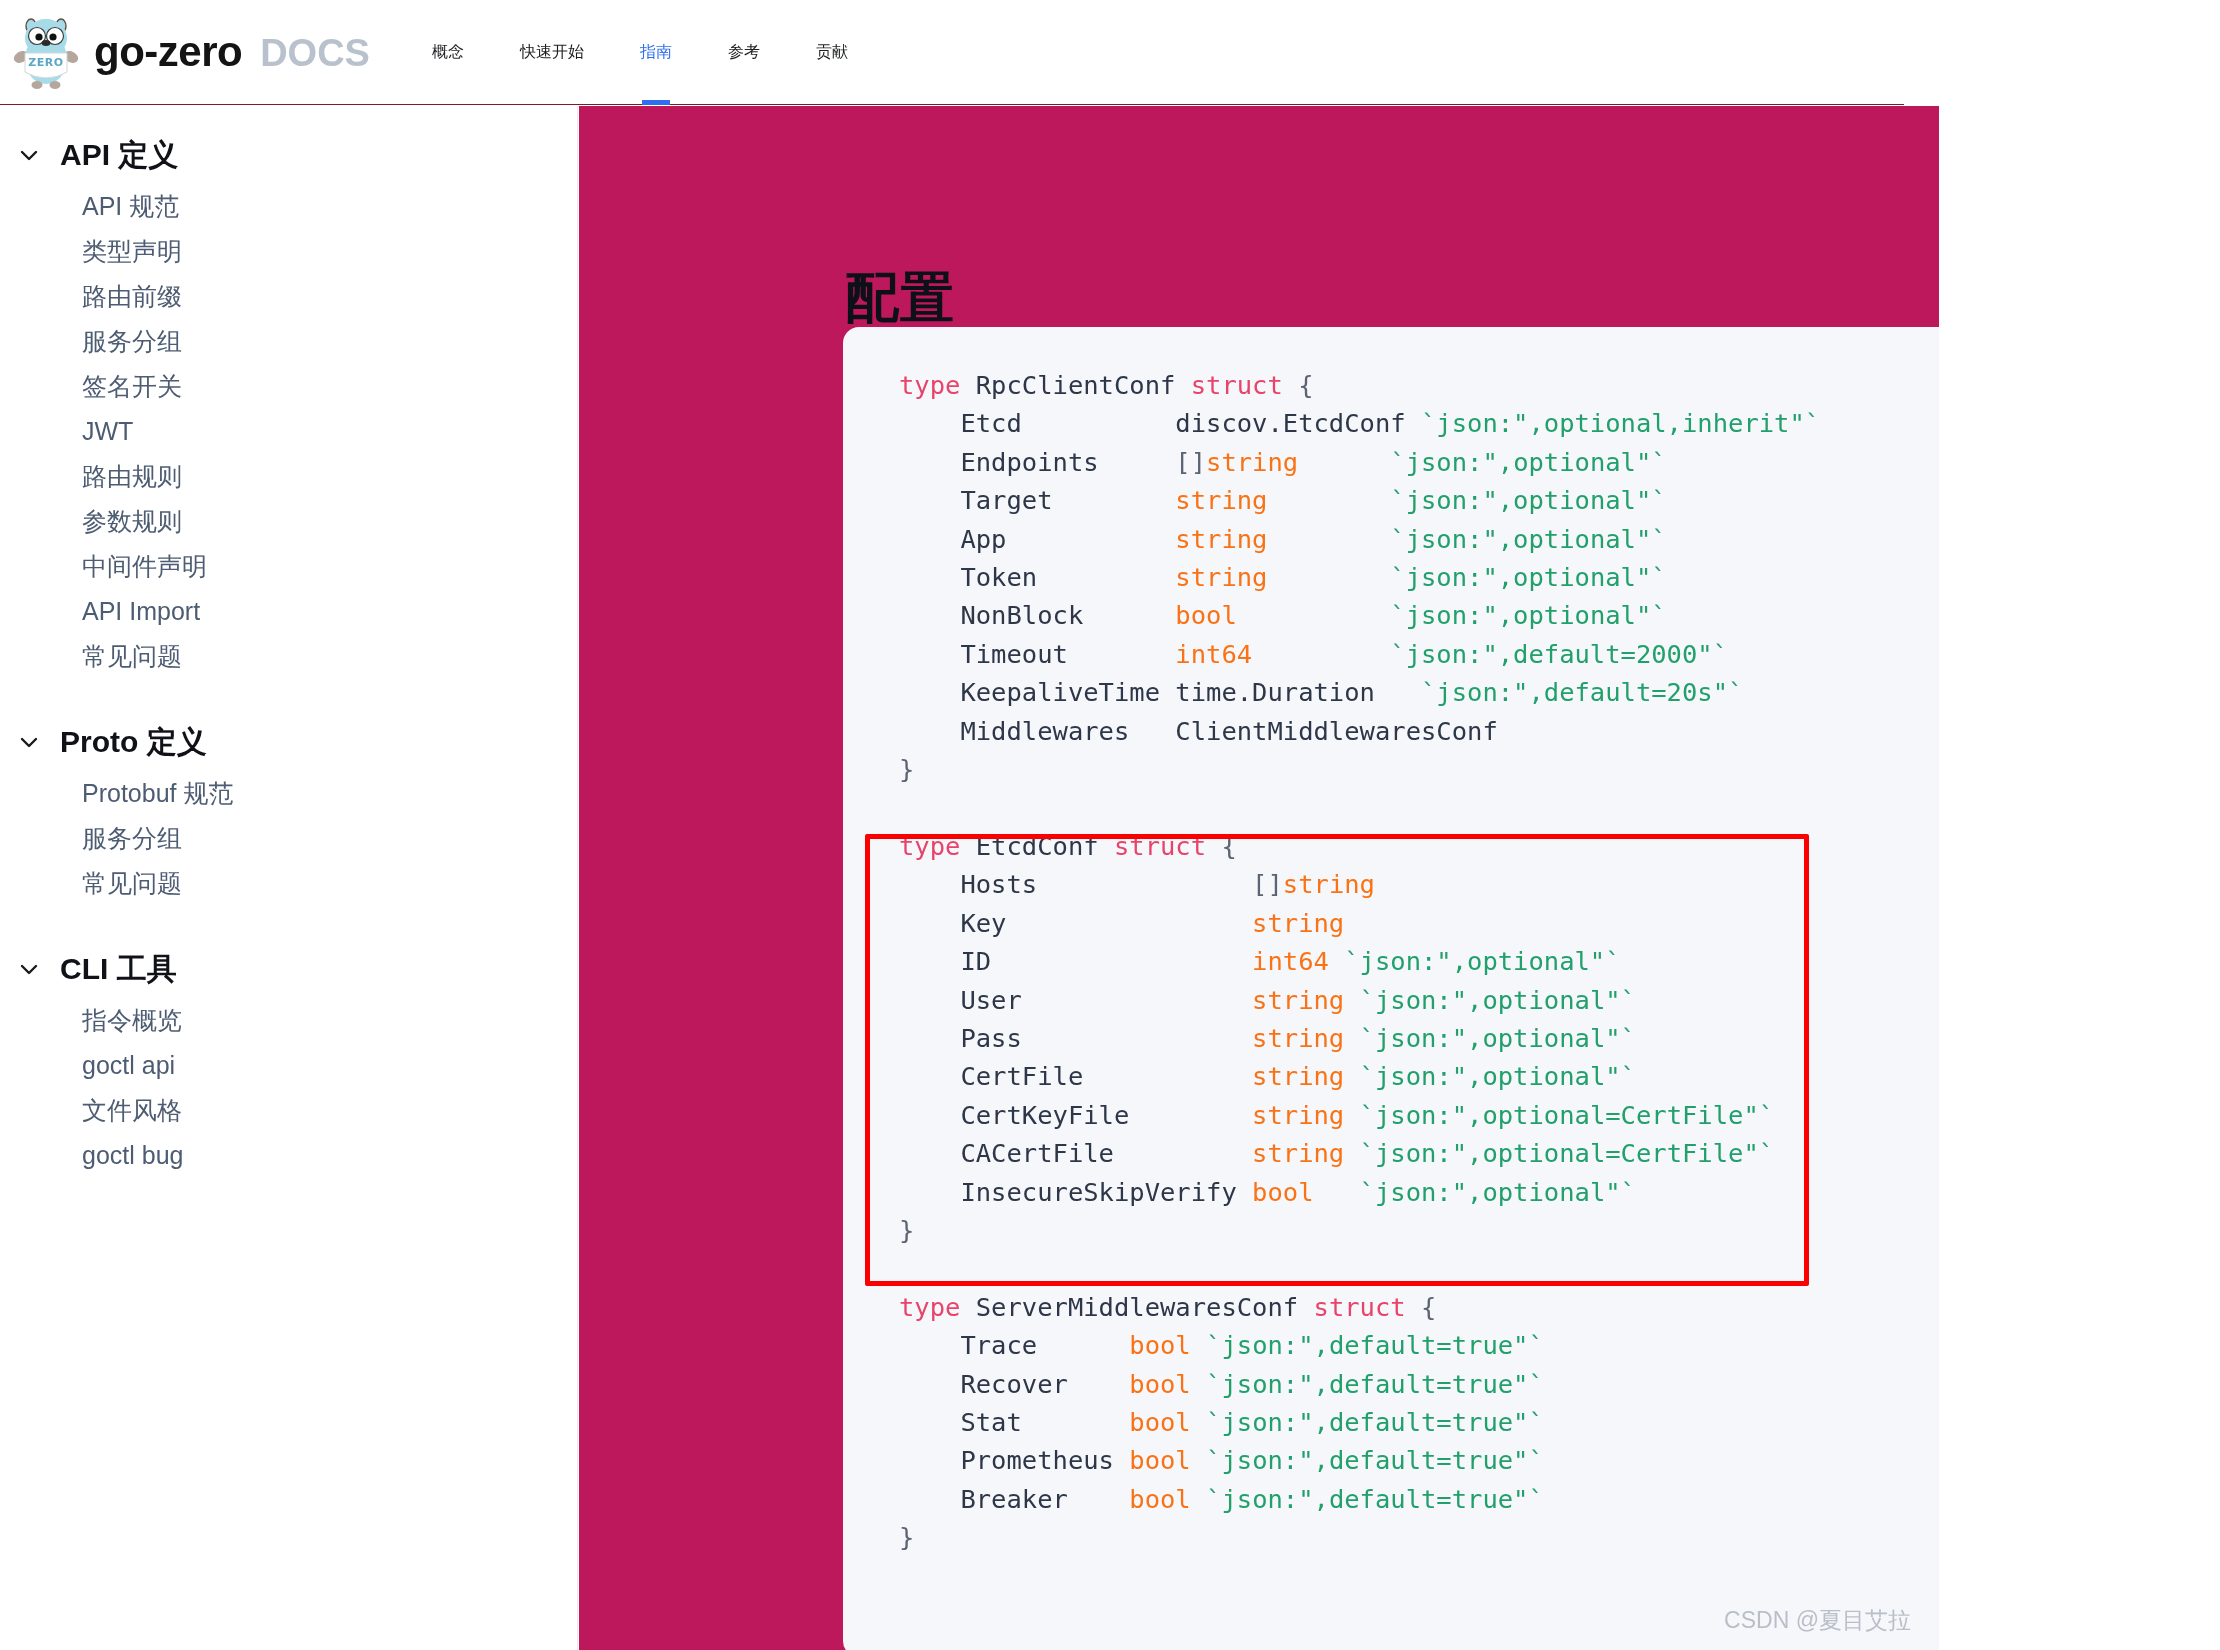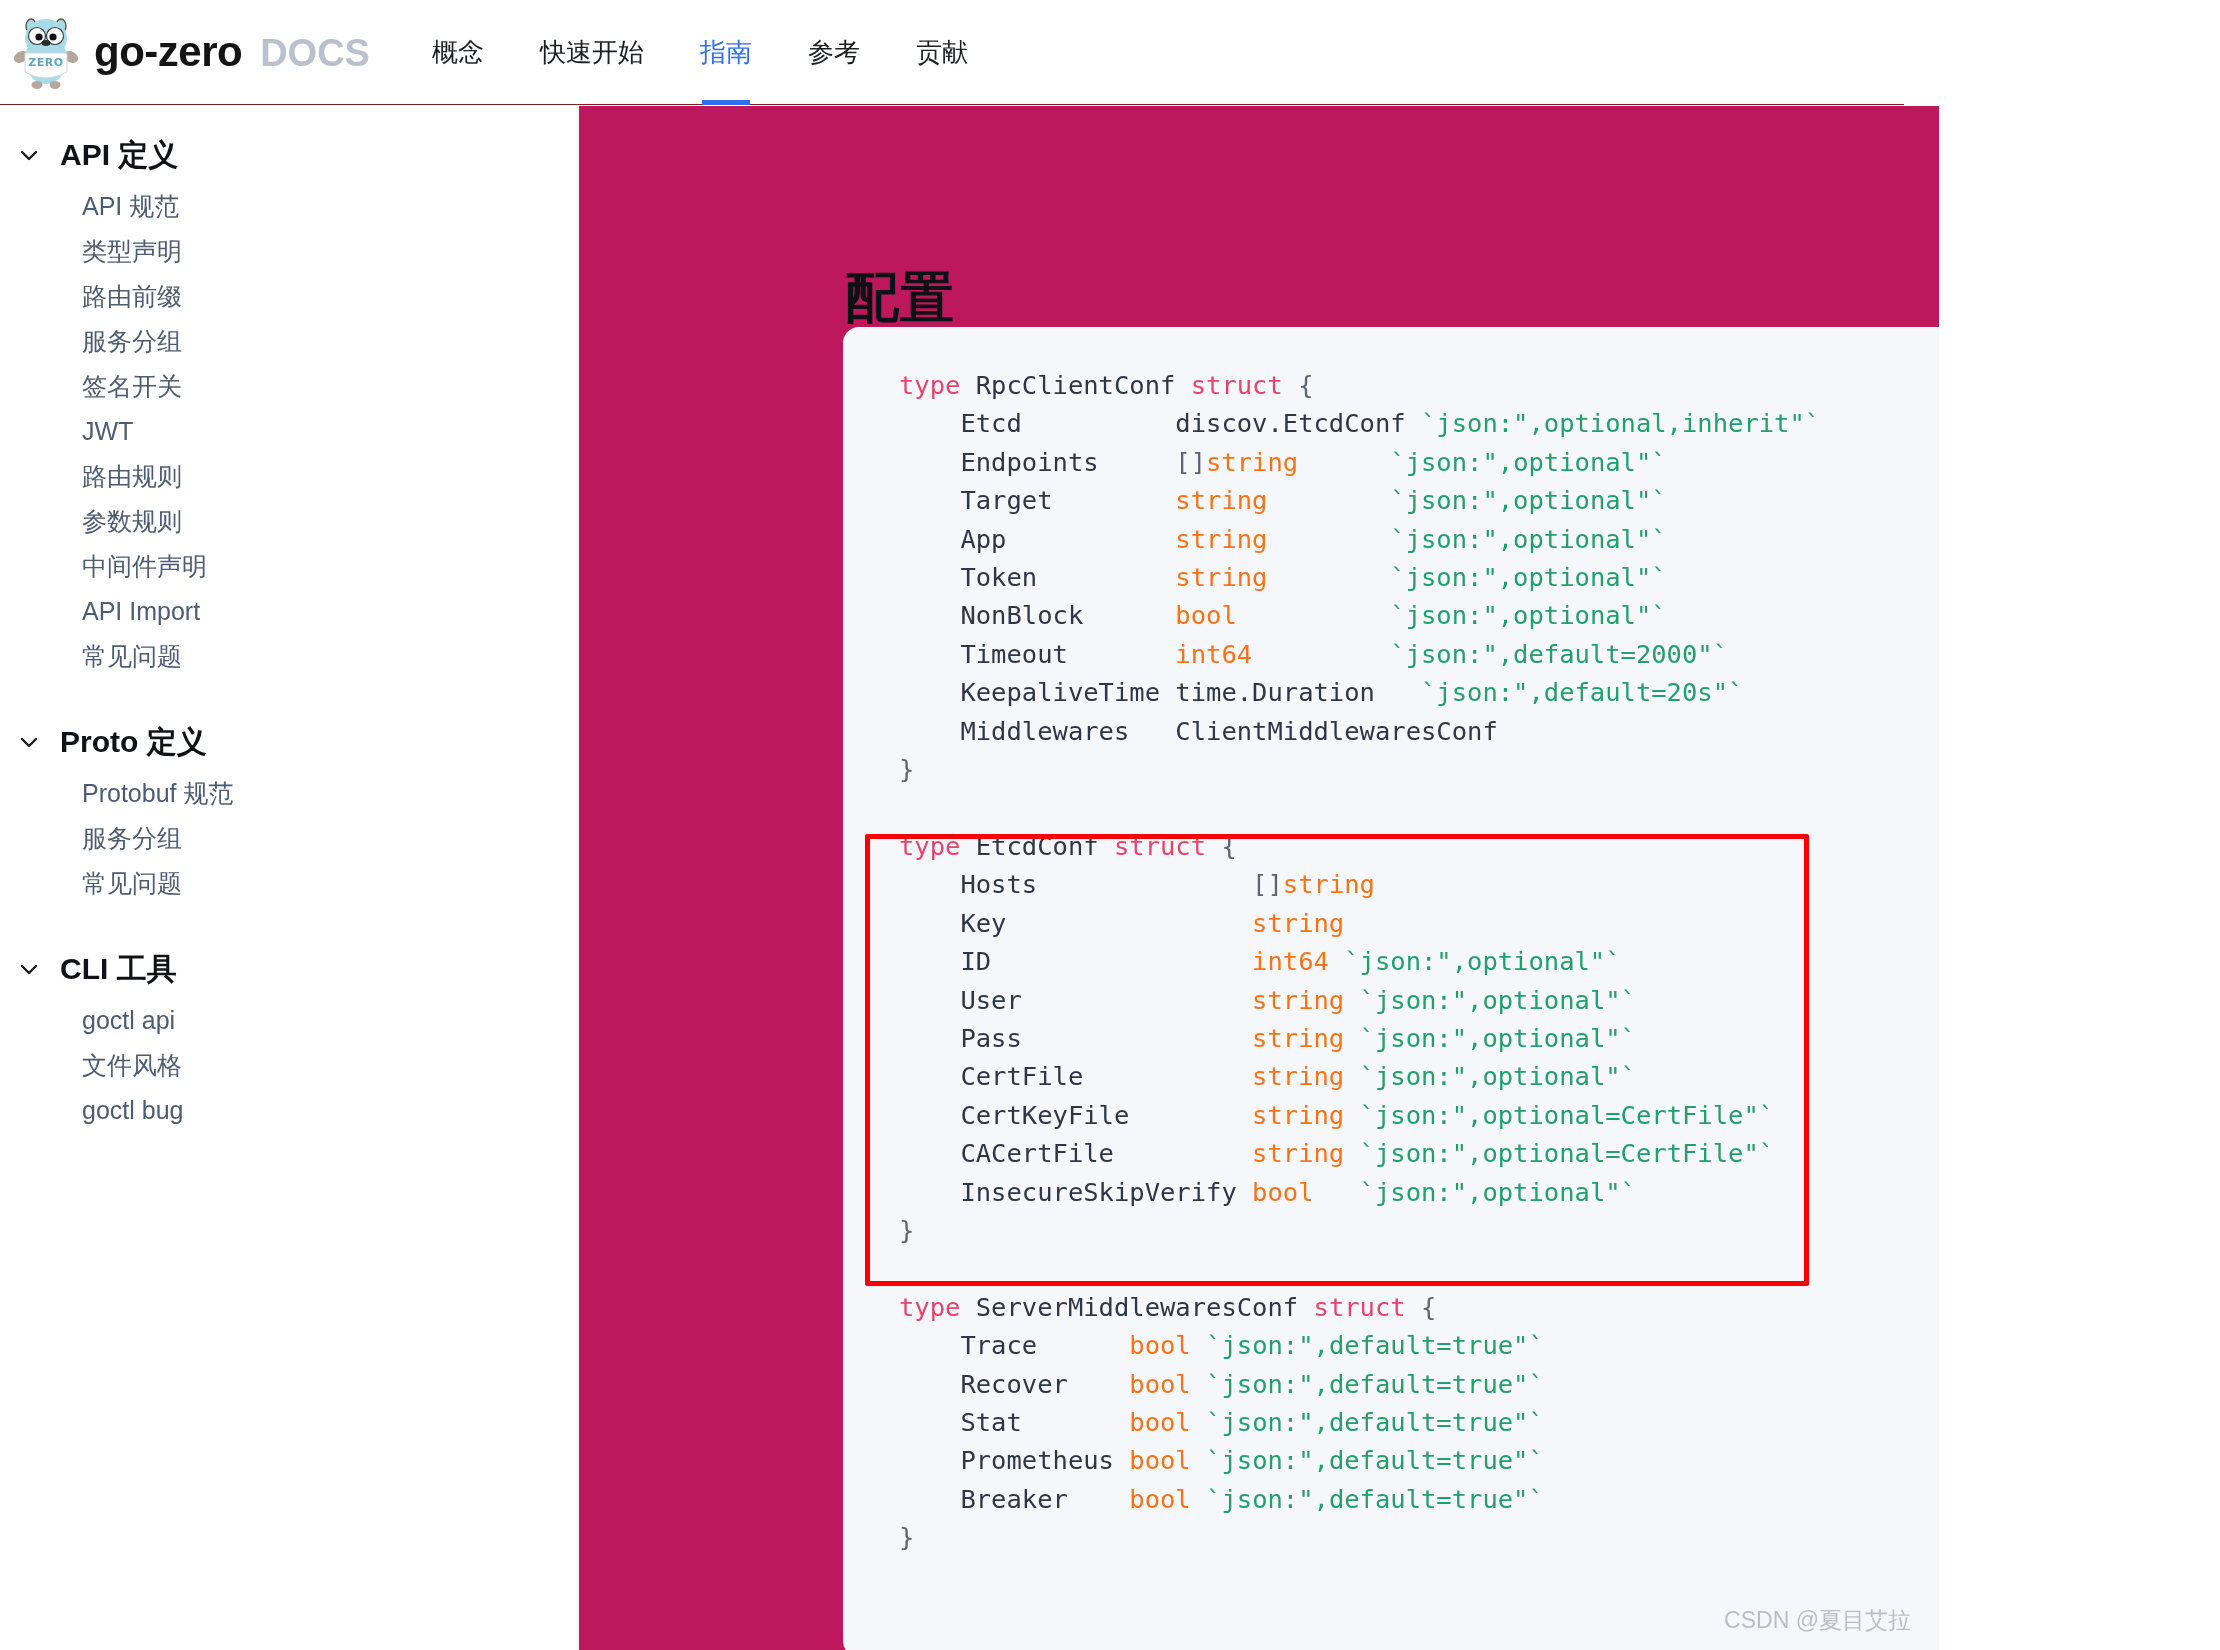--- a/index.html
+++ b/index.html
@@ -35,21 +35,21 @@
   #brand-docs {
     font-size: 38px; font-weight: 700; color: #b9c2cc;
     margin-left: 18px; letter-spacing: 0px;
   }
   #topnav {
     display: flex; align-items: center;
     margin-left: 62px; height: 105px;
   }
   .topnav-item {
     position: relative;
-    font-size: 26px;
+    font-size: 16px;
     color: #1c1e21;
     padding: 0 0 0 0;
     margin-right: 56px;
     height: 105px;
     display: flex; align-items: center;
     cursor: pointer;
     white-space: nowrap;
     text-align: right;
   }
   .topnav-item:last-child { margin-right: 0; }
@@ -243,20 +243,21 @@
     <a class="side-link">常见问题</a>
     <div class="side-gap"></div>
     <div class="side-section-header">
       <span class="chevron">
         <svg width="24" height="24" viewBox="0 0 24 24" fill="none" stroke="#1a1a1a" stroke-width="2.4" stroke-linecap="round" stroke-linejoin="round">
           <polyline points="5,9 12,16 19,9"></polyline>
         </svg>
       </span>
       <span class="side-section-title">CLI 工具</span>
     </div>
+    <a class="side-link">指令概览</a>
     <a class="side-link">goctl api</a>
     <a class="side-link">文件风格</a>
     <a class="side-link">goctl bug</a>
   </aside>
 
 <main id="main">
 
   <h1 id="page-title">配置</h1>
 
   <div id="code-card" style="background: rgb(246, 247, 251);">

